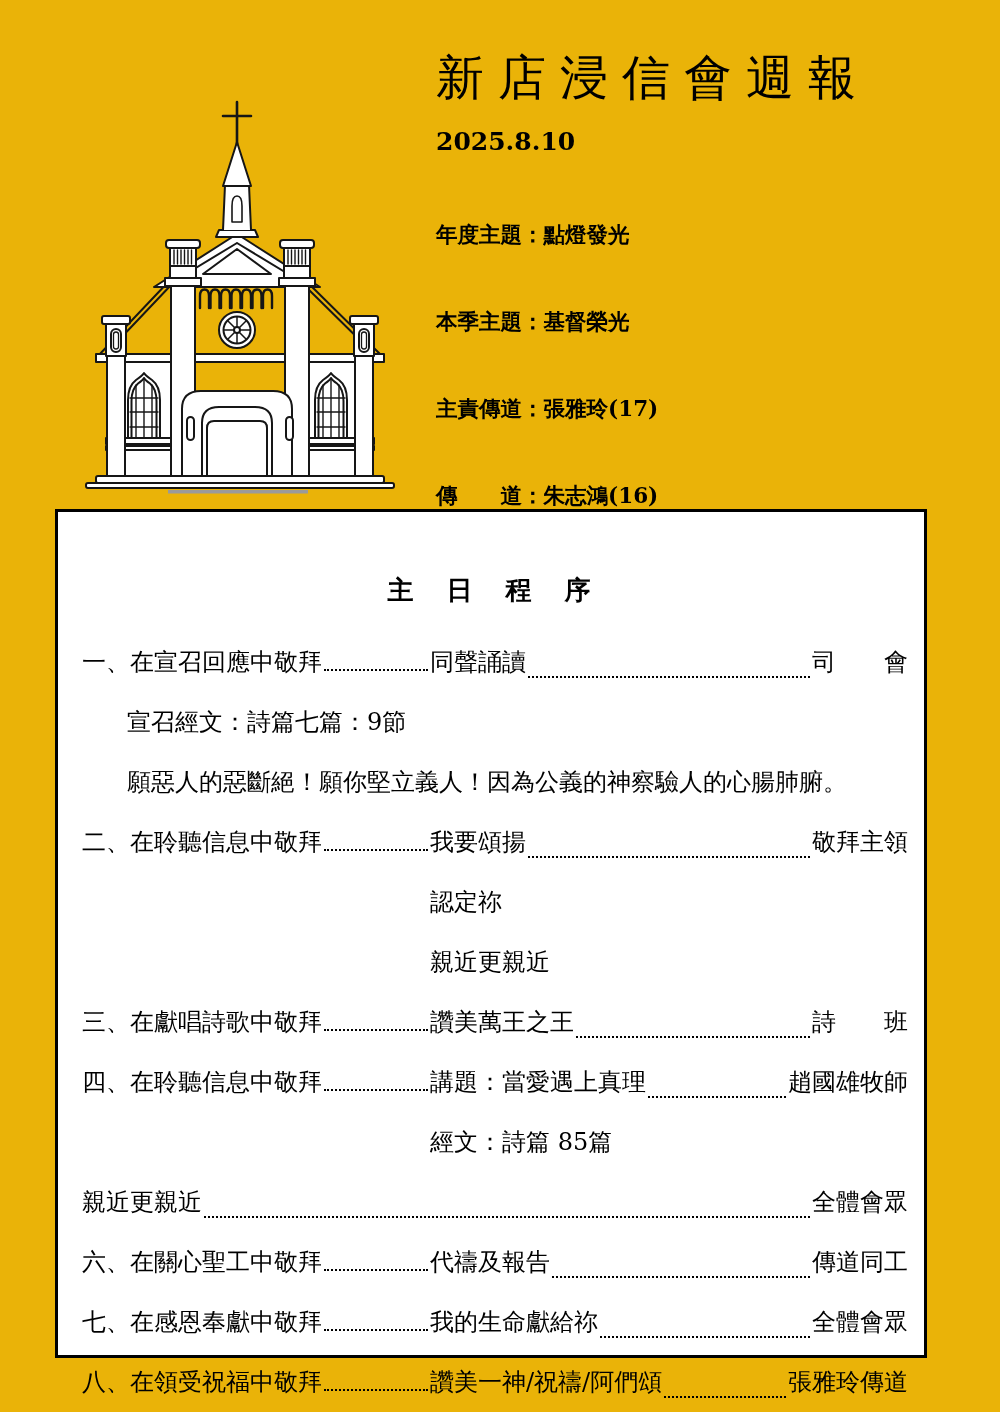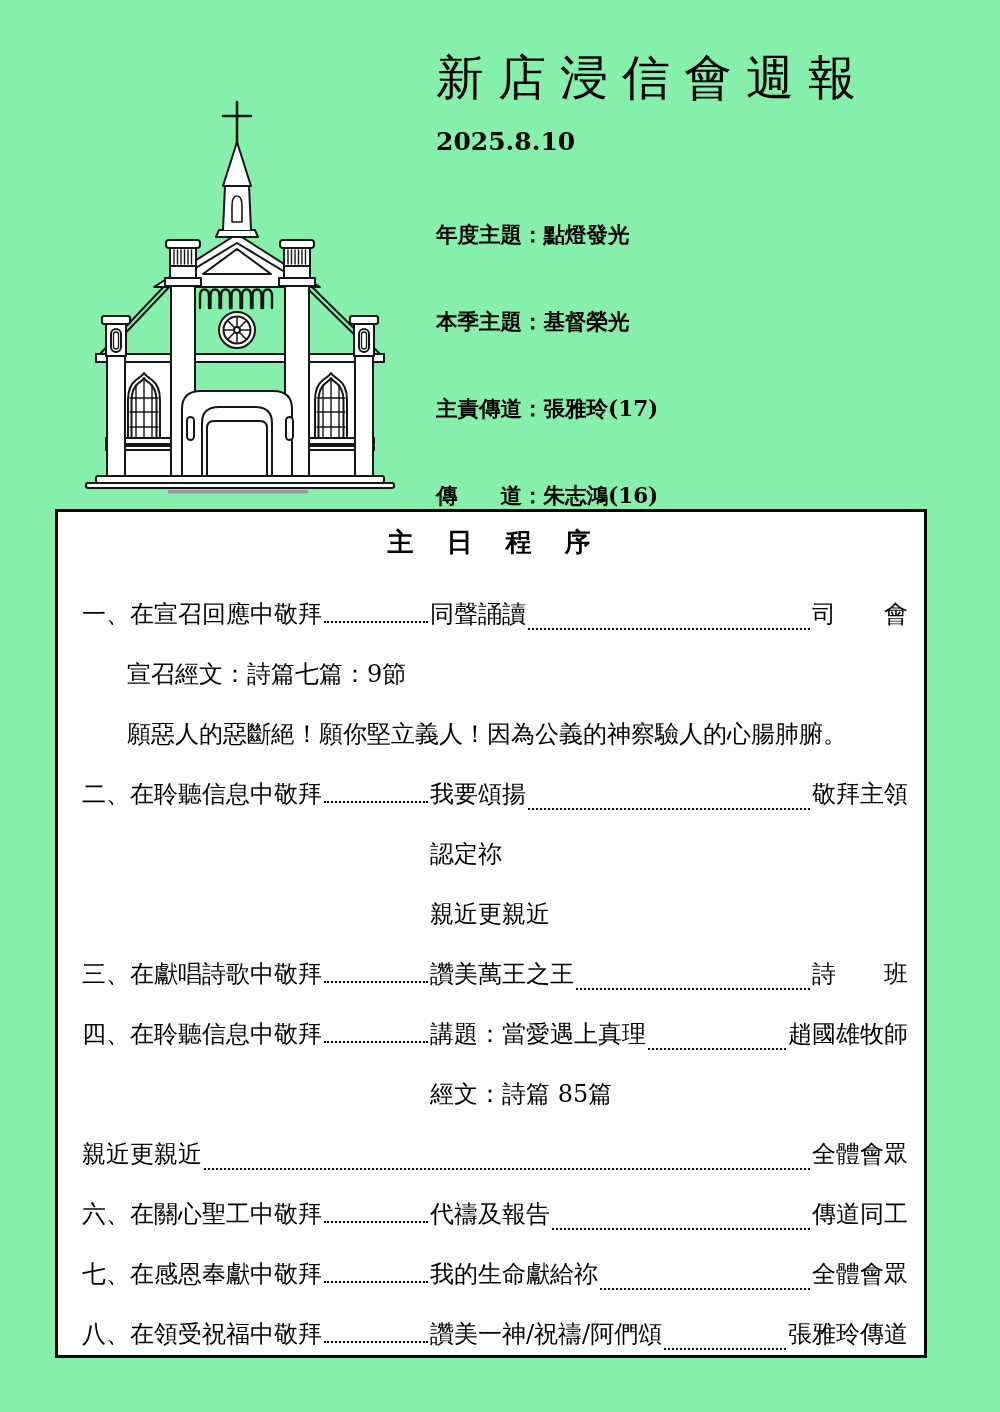--- a/index.html
+++ b/index.html
@@ -1,16 +1,16 @@
 <!DOCTYPE html>
 <html><head>
 <meta charset="utf-8">
 <style>
   html,body { margin:0; padding:0; background:#ffffff; }
-  .page { position:relative; width:1000px; height:1412px; background:#86efac;
+  .page { position:relative; width:1000px; height:1412px; background:#eab308;
           font-family:"DejaVu Serif","Liberation Serif",serif; color:#000; overflow:hidden; }
 
   
   .masthead { position:absolute; left:436px; top:46px; font-size:48px;
               letter-spacing:14px; white-space:nowrap; font-weight:400; }
   .issue-date { position:absolute; left:436px; top:127px; width:480px; 
                 font-size:25px; font-weight:bold; }
 
   
   .info { position:absolute; left:436px; top:162px; font-size:21.5px; line-height:29px;
@@ -20,21 +20,21 @@
 
   
   .church { position:absolute; left:60px; top:90px; width:360px; height:420px; }
   .church * { vector-effect:none; }
 
   
   .box { position:absolute; left:55px; top:509px; width:872px; height:849px;
          border:3px solid #000; box-sizing:border-box; background:#fff; }
   .box-inner { padding:12px 16px 0 24px; }
   .svc-title { text-align:center; font-size:26px; font-weight:bold; letter-spacing:12px;
-               height:36px; line-height:36px; margin-bottom:10px; white-space:pre; }
+               height:36px; line-height:36px; margin-bottom:10px; white-space:pre;margin-top:48px; }
   .p-row { display:flex; align-items:flex-end; height:60px; font-size:24px; white-space:pre; }
   .c-left { width:348px; display:flex; align-items:center; flex:0 0 348px; }
   .c-left .t { flex:0 0 auto; }
   .dots { flex:1 1 auto; border-bottom:2.5px dotted #000; height:0.70em; margin:0 2px; min-width:8px; }
   .c-mid { flex:0 0 auto; }
   .c-right { flex:0 0 auto;margin-top:21px; }
   .sub1 { padding-left:45px; }
   .sub2 { padding-left:348px; }
 </style>
 </head>

